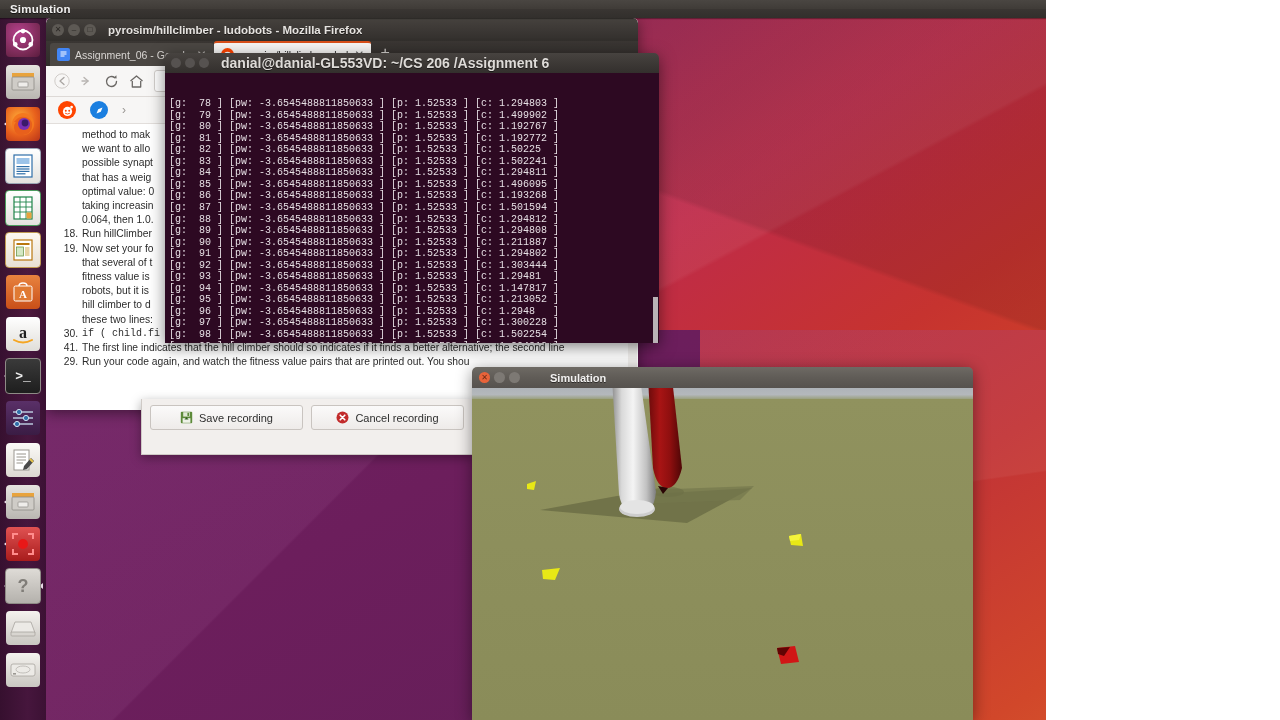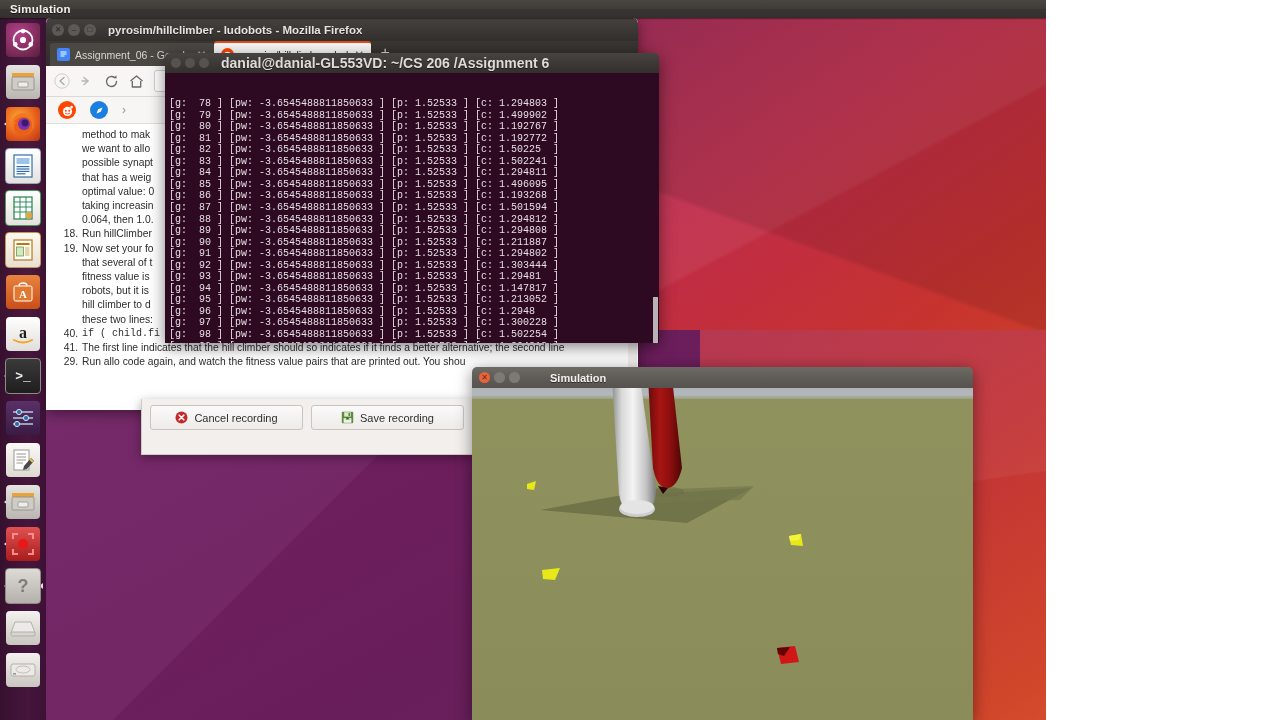--- a/index.html
+++ b/index.html
@@ -703,61 +703,61 @@
           <div class="doc-li">
             <span class="doc-num">19.</span>
             <span class="doc-txt">Now set your fo</span>
           </div>
           <div class="doc-cont">that several of t</div>
           <div class="doc-cont">fitness value is</div>
           <div class="doc-cont">robots, but it is</div>
           <div class="doc-cont">hill climber to d</div>
           <div class="doc-cont">these two lines:</div>
           <div class="doc-li">
-            <span class="doc-num">40.</span>
+            <span class="doc-num">30.</span>
             <span class="doc-txt doc-code">if ( child.fi</span>
           </div>
           <div class="doc-li">
             <span class="doc-num">41.</span>
             <span class="doc-txt">The first line indicates that the hill climber should so indicates if it finds a better alternative; the second line</span>
           </div>
           <div class="doc-li">
             <span class="doc-num">29.</span>
-            <span class="doc-txt">Run allo code again, and watch the fitness value pairs that are printed out. You shou</span>
+            <span class="doc-txt">Run your code again, and watch the fitness value pairs that are printed out. You shou</span>
           </div>
         </div>
       <div id="doc-scrollbar">
         <div id="doc-thumb"></div>
       </div>
     </div>
 
   </div>
 
   <div id="record-bar">
     <div id="record-btn-row">
-      <div class="rec-btn">
-        <span class="rec-ico">
-          <svg width="13" height="13" viewBox="0 0 13 13">
-            <circle cx="6.5" cy="6.5" r="6" fill="#c22b2b"></circle>
-            <path d="M4.2 4.2 L8.8 8.8 M8.8 4.2 L4.2 8.8" stroke="#ffffff" stroke-width="1.6" stroke-linecap="round"></path>
-          </svg>
-        </span>
-        <span>Cancel recording</span>
-      </div>
       <div class="rec-btn">
         <span class="rec-ico">
           <svg width="13" height="13" viewBox="0 0 13 13">
             <rect x="0.8" y="0.8" width="11.4" height="11.4" rx="1" fill="#5d8a3a"></rect>
             <rect x="3.2" y="1.2" width="6.6" height="4.4" fill="#dfe8d4"></rect>
             <rect x="7.4" y="1.8" width="1.6" height="3.2" fill="#5d8a3a"></rect>
             <rect x="2.6" y="7.2" width="7.8" height="4.6" fill="#eef2e8"></rect>
             <path d="M6.5 6.3 L4.4 8.6 H8.6 Z" fill="#2f5a1c"></path>
           </svg>
         </span>
         <span>Save recording</span>
+      </div>
+      <div class="rec-btn">
+        <span class="rec-ico">
+          <svg width="13" height="13" viewBox="0 0 13 13">
+            <circle cx="6.5" cy="6.5" r="6" fill="#c22b2b"></circle>
+            <path d="M4.2 4.2 L8.8 8.8 M8.8 4.2 L4.2 8.8" stroke="#ffffff" stroke-width="1.6" stroke-linecap="round"></path>
+          </svg>
+        </span>
+        <span>Cancel recording</span>
       </div>
     </div>
   </div>
 
   <div id="terminal-window">
     <div id="term-titlebar">
       <span class="tbtn"></span>
       <span class="tbtn"></span>
       <span class="tbtn"></span>
       <span id="term-title">danial@danial-GL553VD: ~/CS 206 /Assignment 6</span>

